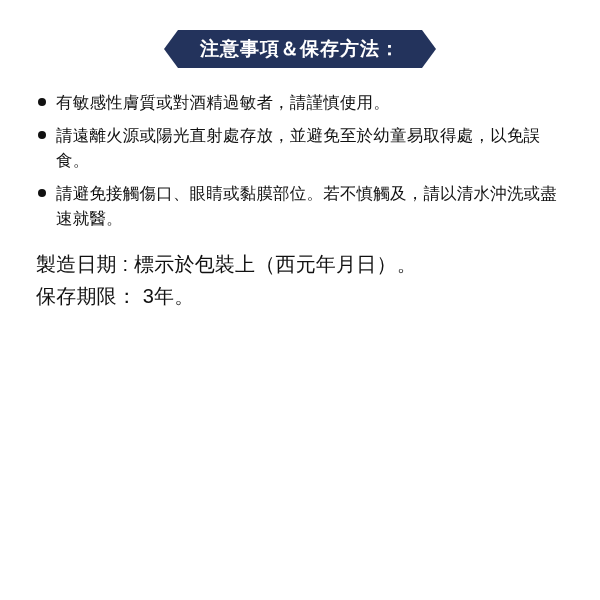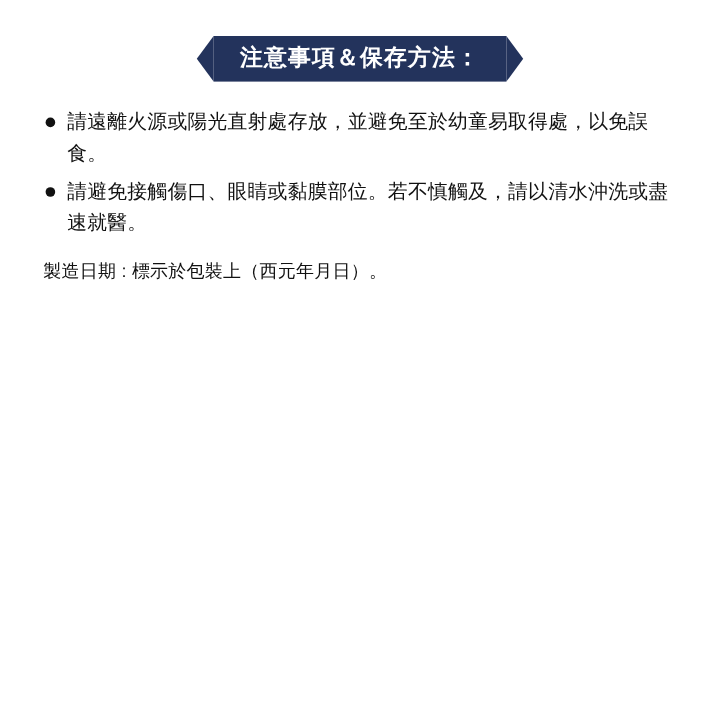--- a/index.html
+++ b/index.html
@@ -84,43 +84,48 @@
   }
   .note-item .text {
     display: block;
   }
   
   .info {
     margin-top: 16px;
     margin-left: 2px;
   }
   .info-line {
-    font-size: 15px;
+    font-size: 20px;
     line-height: 1.62;
     letter-spacing: 0.2px;
     color: #111111;
   }
 </style>
 </head>
 <body>
 
 <div class="page">
 
   <div class="title-wrap">
     <div class="title-banner">注意事項＆保存方法：</div>
   </div>
 
   <ul class="notes">
     <li class="note-item">
       <span class="bullet"></span>
+      <span class="text">有敏感性膚質或對酒精過敏者，請謹慎使用。</span>
+    </li>
+    <li class="note-item">
+      <span class="bullet"></span>
       <span class="text">請遠離火源或陽光直射處存放，並避免至於幼童易取得處，以免誤食。</span>
     </li>
     <li class="note-item">
       <span class="bullet"></span>
       <span class="text">請避免接觸傷口、眼睛或黏膜部位。若不慎觸及，請以清水沖洗或盡速就醫。</span>
     </li>
   </ul>
 
   <div class="info">
     <div class="info-line">製造日期 : 標示於包裝上（西元年月日）。</div>
+    <div class="info-line">保存期限： 3年。</div>
   </div>
 
 </div>
 
 </body></html>

